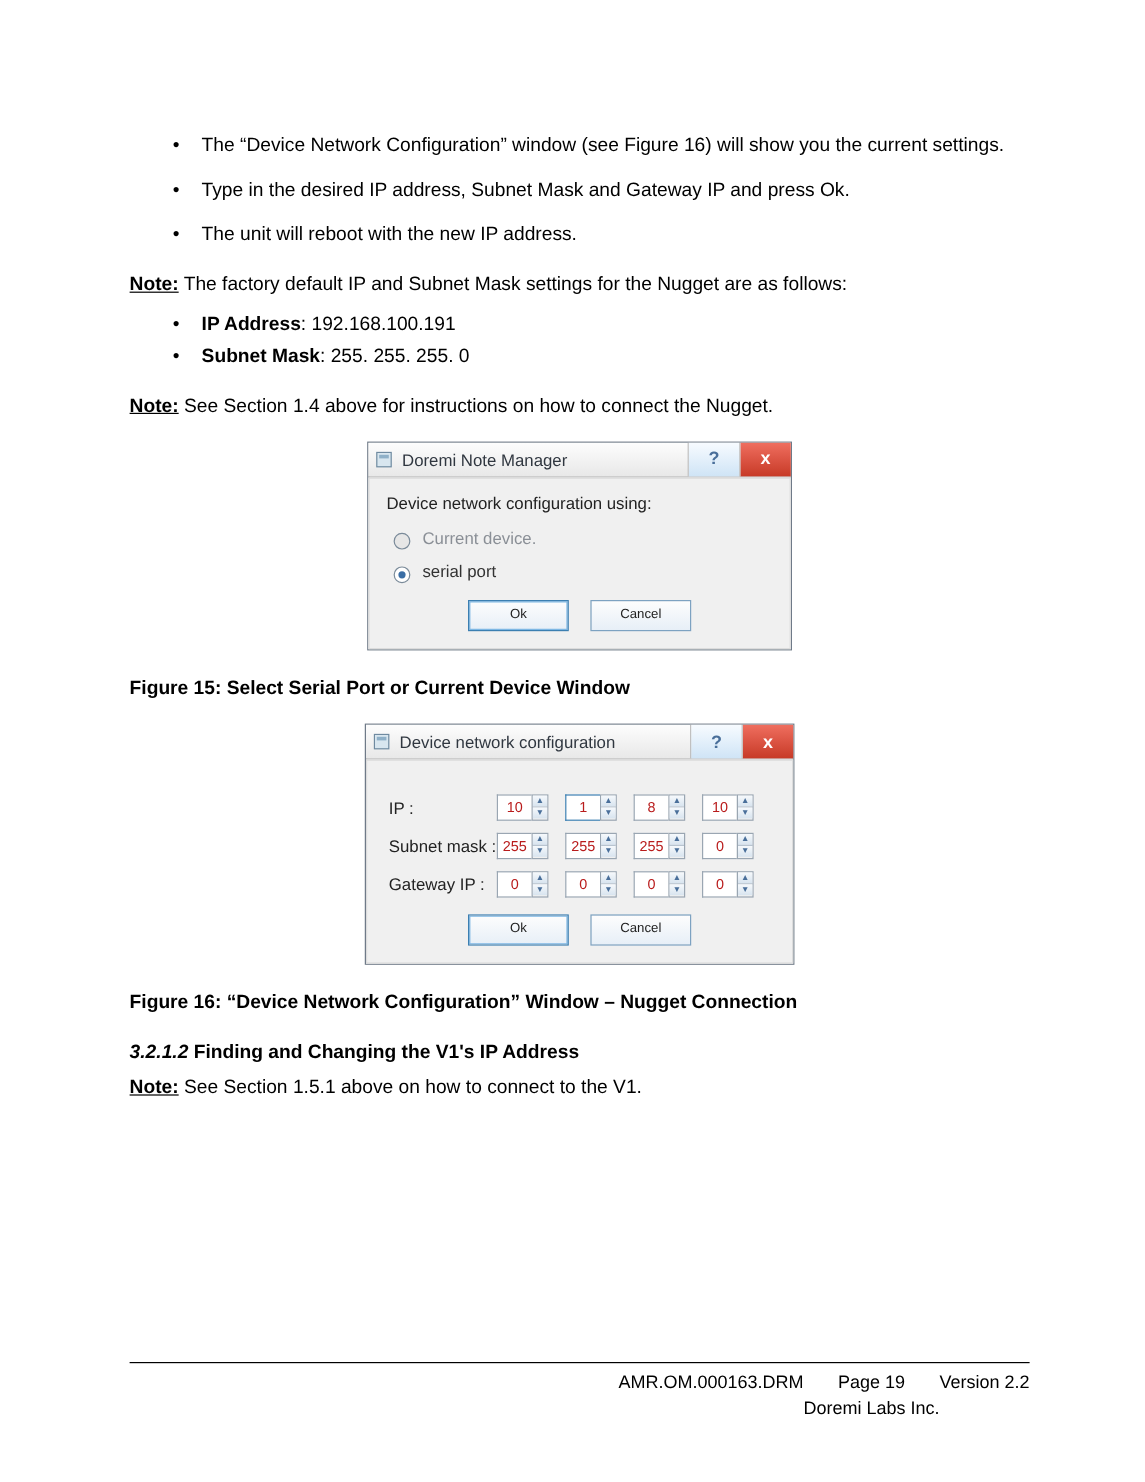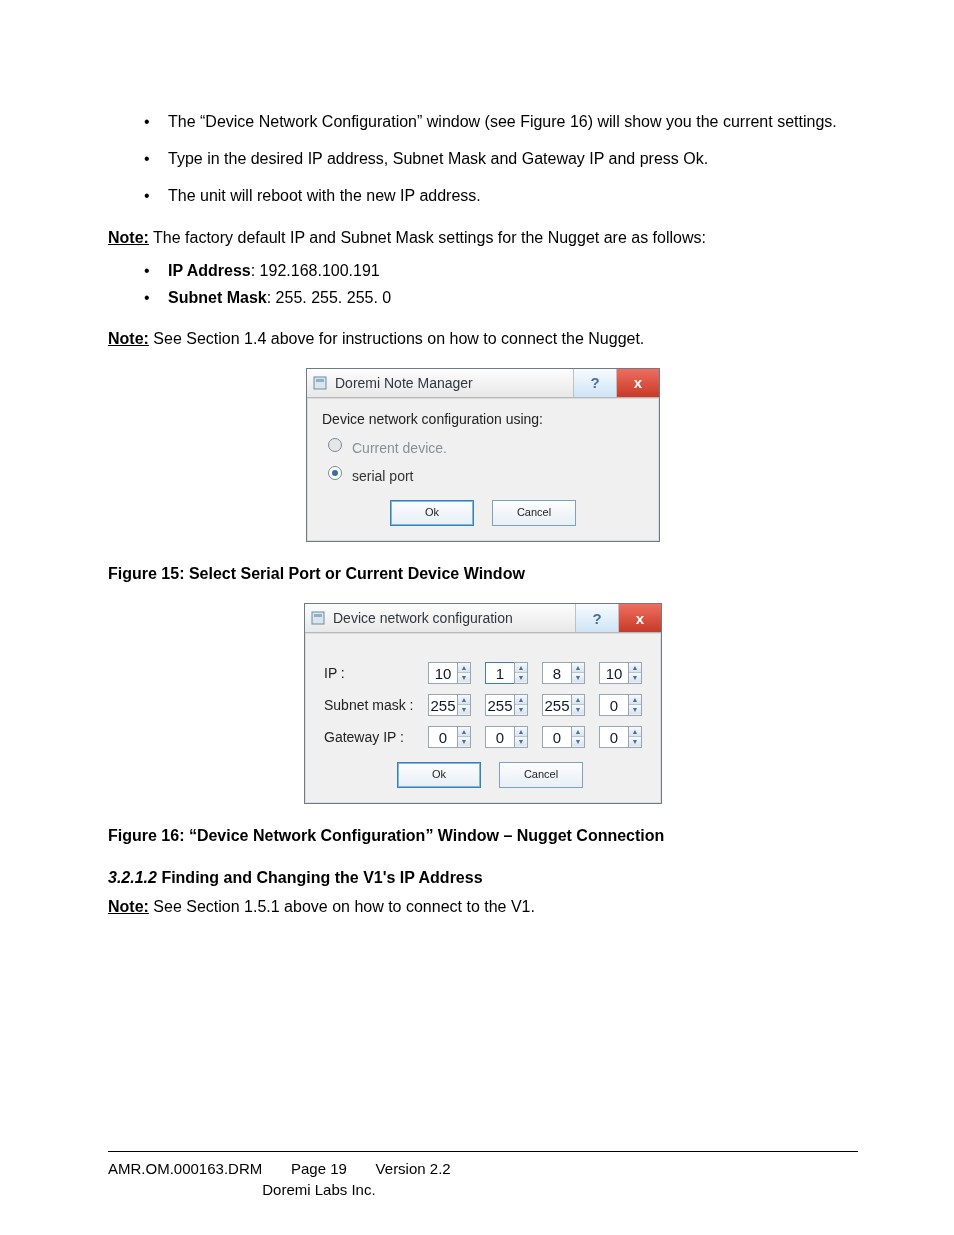--- a/index.html
+++ b/index.html
@@ -22,39 +22,39 @@
   .dialog-wrap{display:flex;justify-content:center;margin-top:18px}
   .dialog{border:1px solid #6f7a88;background:#f0f0f0;box-shadow:0 0 0 1px #c7c7c7 inset}
   .titlebar{display:flex;align-items:stretch;height:28px;background:linear-gradient(#fdfdfd,#e8e8e8);border-bottom:1px solid #b8b8b8}
   .titlebar .app-icon{display:flex;align-items:center;justify-content:center;width:26px;font-size:13px;color:#5a6b78}
   .titlebar .title-text{flex:1;display:flex;align-items:center;font-size:14px;color:#303740;padding-left:2px}
   .titlebar .tb-btn{width:42px;display:flex;align-items:center;justify-content:center;border-left:1px solid #c0c0c0}
   .titlebar .help-btn{background:linear-gradient(#f7fbff,#cfe4f6);color:#4a6f9a;font-weight:bold;font-size:15px}
   .titlebar .close-btn{background:linear-gradient(#ef6e5f,#c73a27);color:#fff;font-weight:bold;font-size:15px}
   .dlg-body{background:#f0f0f0;border:1px solid #dcdcdc;margin:0;padding:10px 14px 14px 14px}
   .grpbox-title{font-size:14px;color:#222;margin-bottom:8px}
-  .radio-row{display:flex;align-items:flex-start;font-size:14px;color:#333;margin:8px 0 8px 6px}
+  .radio-row{display:flex;align-items:flex-end;font-size:14px;color:#333;margin:8px 0 8px 6px}
   .radio{width:12px;height:12px;border:1px solid #7a8a99;border-radius:50%;margin-right:10px;background:#fff;display:flex;align-items:center;justify-content:center}
   .radio.disabled{background:#e6e6e6}
   .radio .dot{width:6px;height:6px;border-radius:50%;background:#3a6ea5}
   .radio-label.disabled{color:#8a8f96}
   .btn-row{display:flex;justify-content:center;gap:18px;margin-top:14px}
   .win-btn{min-width:82px;height:24px;border:1px solid #7da2c1;background:linear-gradient(#fdfdfd,#e7eff7);font-size:11px;color:#222;display:flex;align-items:center;justify-content:center}
   .win-btn.default{border-color:#3c7fb1;box-shadow:0 0 0 1px #7db7e4 inset}
 
   
   .form-row{display:flex;align-items:center;margin:10px 0}
   .form-label{width:104px;font-size:14px;color:#222}
   .spin{display:flex;align-items:stretch;margin-right:14px}
-  .spin-val{width:28px;height:20px;border:1px solid #9aa6b2;border-right:none;background:#fff;font-size:15px;color:#0f172a;display:flex;align-items:center;justify-content:center}
+  .spin-val{width:28px;height:20px;border:1px solid #9aa6b2;border-right:none;background:#fff;font-size:12px;color:#b91c1c;display:flex;align-items:center;justify-content:center}
   .spin-btns{display:flex;flex-direction:column;border:1px solid #9aa6b2}
   .spin-btns span{width:12px;height:9px;background:linear-gradient(#f6f9fc,#d8e4ef);display:flex;align-items:center;justify-content:center;font-size:7px;color:#4a6f9a;line-height:1}
   .spin-btns span:first-child{border-bottom:1px solid #b8c4d0}
 
-  .footer{position:absolute;left:108px;right:96px;bottom:34px;border-top:1px solid #000;padding-top:6px;display:flex;justify-content:flex-start;font-size:15px}
+  .footer{position:absolute;left:108px;right:96px;bottom:50px;border-top:1px solid #000;padding-top:6px;display:flex;justify-content:flex-end;font-size:15px}
   .footer .mid{text-align:center}
 </style>
 </head>
 <body>
 
 <div class="page">
 
   <ul class="main-bullets">
     <li>The “Device Network Configuration” window (see Figure 16) will show you the current settings.</li>
     <li>Type in the desired IP address, Subnet Mask and Gateway IP and press Ok.</li>
@@ -115,21 +115,21 @@
         <div class="app-icon">
           <svg width="14" height="14" viewBox="0 0 14 14">
               <rect x="1" y="1" width="12" height="12" fill="#d8e6ef" stroke="#6f8aa0"></rect>
               <rect x="3" y="3" width="8" height="3" fill="#8fb0c8"></rect>
             </svg>
         </div>
         <div class="title-text">Device network configuration</div>
         <div class="tb-btn help-btn">?</div>
         <div class="tb-btn close-btn">x</div>
       </div>
-      <div class="dlg-body" style="padding:18px 4px 14px 18px">
+      <div class="dlg-body" style="padding:18px 18px 14px 18px">
 
         <div class="form-row">
           <div class="form-label">IP :</div>
           <div class="spin">
               <div class="spin-val">10</div>
               <div class="spin-btns">
                 <span>▲</span>
                 <span>▼</span>
               </div>
             </div>

